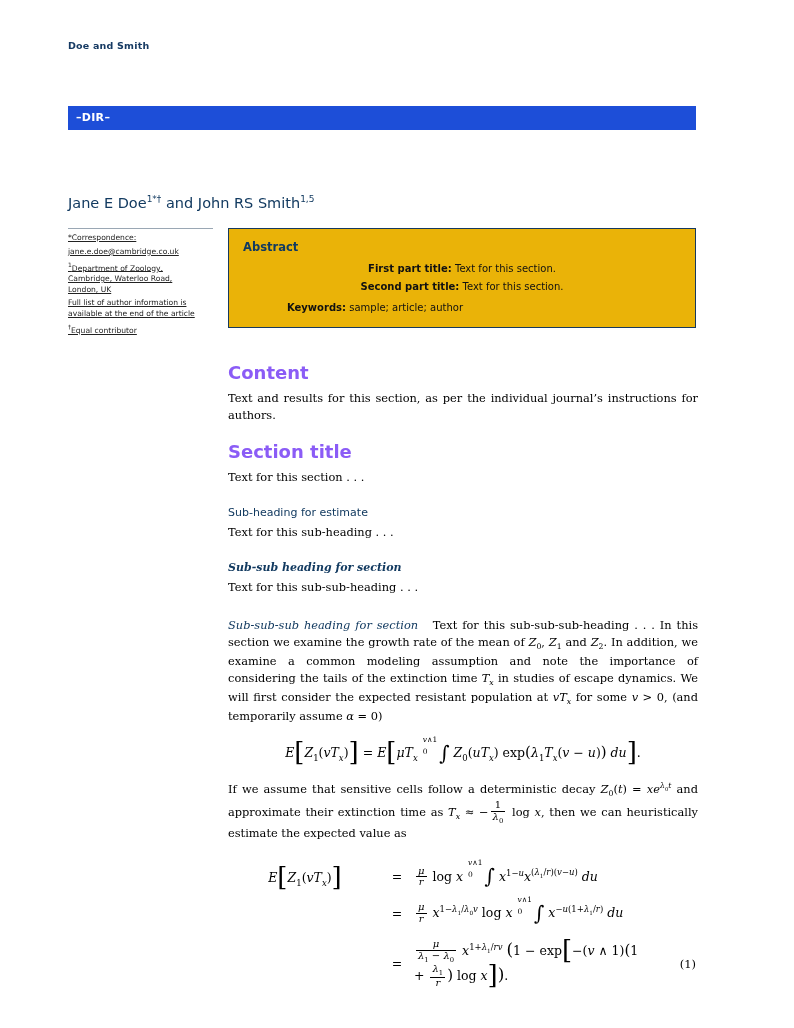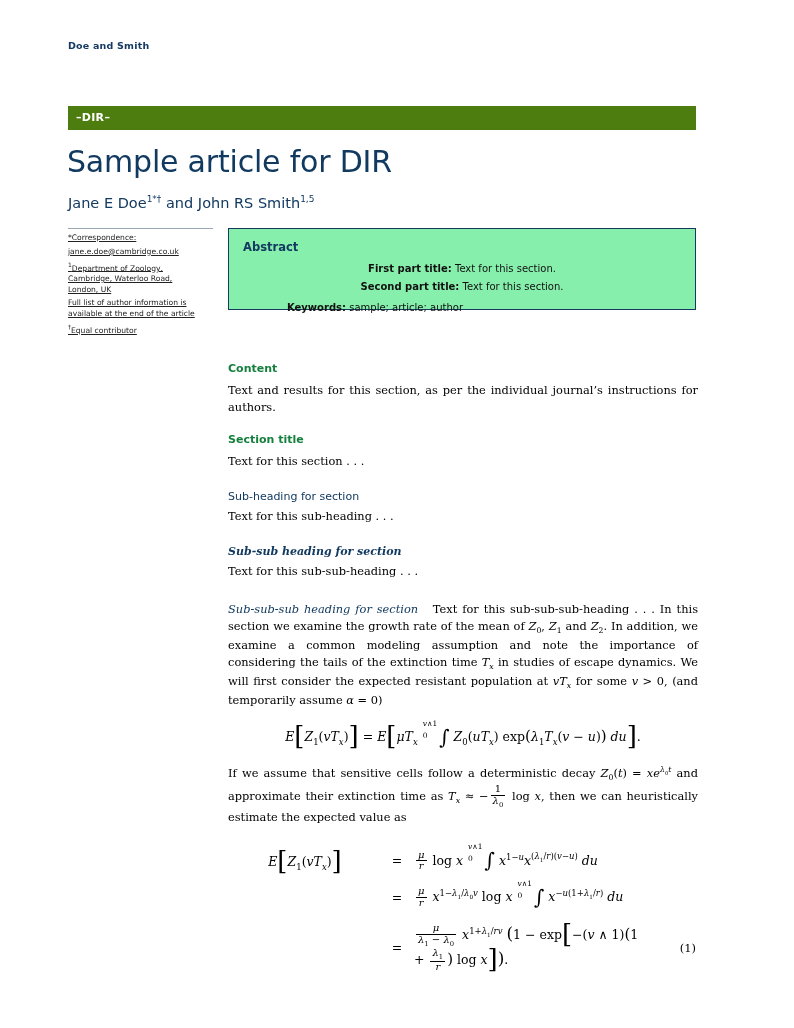--- a/index.html
+++ b/index.html
@@ -34,21 +34,21 @@
     letter-spacing: 0.2px;
   }
 
   
   .banner {
     position: absolute;
     top: 106px;
     left: 68px;
     width: 628px;
     height: 24px;
-    background: #4d7c0f;
+    background: #1d4ed8;
   }
   .banner-label {
     position: absolute;
     left: 8px;
     top: 5px;
     color: #ffffff;
     font-family: "DejaVu Sans", sans-serif;
     font-size: 11px;
     font-weight: bold;
     letter-spacing: 0.3px;
@@ -96,24 +96,24 @@
   }
   .left-notes .blk { margin-bottom: 3px; text-decoration: underline; }
   .left-notes sup { font-size: 6px; }
 
   
   .abstract-box {
     position: absolute;
     top: 228px;
     left: 228px;
     width: 468px;
-    height: 82px;
+    height: 100px;
     border: 1px solid #16395e;
     box-sizing: border-box;
-    background: #86efac;
+    background: #eab308;
   }
   .abstract-inner {
     padding: 11px 14px 0 14px;
     font-family: "DejaVu Sans", sans-serif;
     font-size: 10px;
     color: #111111;
   }
   .abstract-title {
     font-weight: bold;
     font-size: 11.5px;
@@ -130,23 +130,23 @@
 
   
   .body-col {
     position: absolute;
     top: 362px;
     left: 228px;
     width: 470px;
   }
   h2.sec {
     font-family: "DejaVu Sans", sans-serif;
-    font-size: 11px;
+    font-size: 18px;
     font-weight: bold;
-    color: #15803d;
+    color: #8b5cf6;
     margin: 0 0 7px 0;
   }
   h3.subsec {
     font-family: "DejaVu Sans", sans-serif;
     font-size: 11px;
     font-weight: normal;
     color: #123a60;
     margin: 0 0 5px 0;
   }
   h4.subsubsec {
@@ -233,21 +233,20 @@
 <body>
 
 <div class="page">
 
   <div class="running-head">Doe and Smith</div>
 
   <div class="banner">
     <div class="banner-label">–DIR–</div>
   </div>
 
-  <div class="title">Sample article for DIR</div>
 
   <div class="authors">
     <span>Jane E Doe</span><sup>1*†</sup>
     <span>and</span>
     <span>John RS Smith</span><sup>1,5</sup>
   </div>
 
   <div class="left-notes">
     <div class="rule"></div>
     <div class="blk">*Correspondence:</div>
@@ -280,21 +279,21 @@
   </div>
 
   <div class="body-col">
 
     <h2 class="sec">Content</h2>
     <p class="para">Text and results for this section, as per the individual journal’s instructions for authors.</p>
 
     <h2 class="sec">Section title</h2>
     <p class="para tight">Text for this section . . .</p>
 
-    <h3 class="subsec">Sub-heading for section</h3>
+    <h3 class="subsec">Sub-heading for estimate</h3>
     <p class="para tight">Text for this sub-heading . . .</p>
 
     <h4 class="subsubsec">Sub-sub heading for section</h4>
     <p class="para tight">Text for this sub-sub-heading . . .</p>
 
     <p class="para">
       <span class="runin">Sub-sub-sub heading for section</span>&nbsp;&nbsp;
       Text for this sub-sub-sub-heading . . . In this section we examine the growth rate of the mean of
       <i class="m">Z</i><sub class="s">0</sub>, <i class="m">Z</i><sub class="s">1</sub> and <i class="m">Z</i><sub class="s">2</sub>.
       In addition, we examine a common modeling assumption and note the importance of considering the tails of the extinction time

